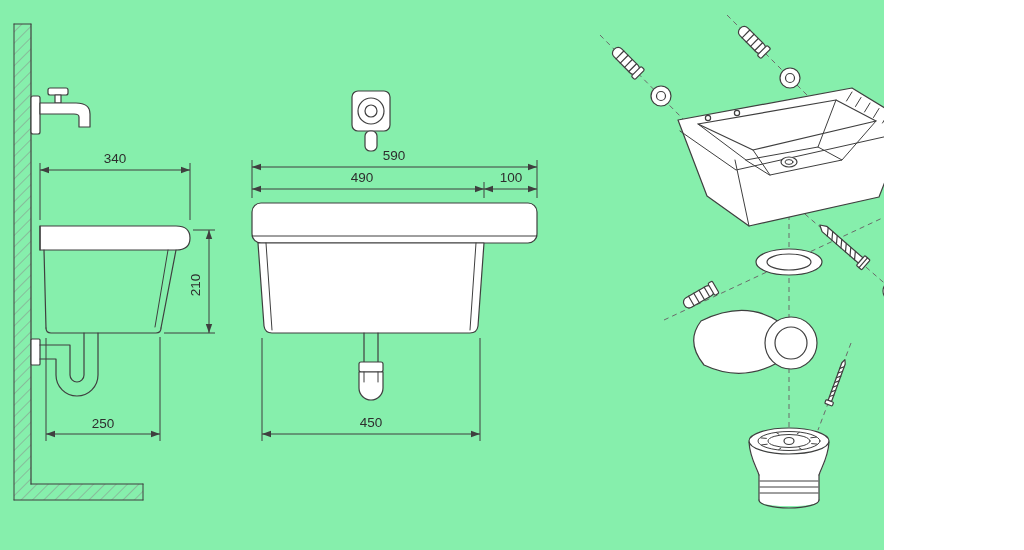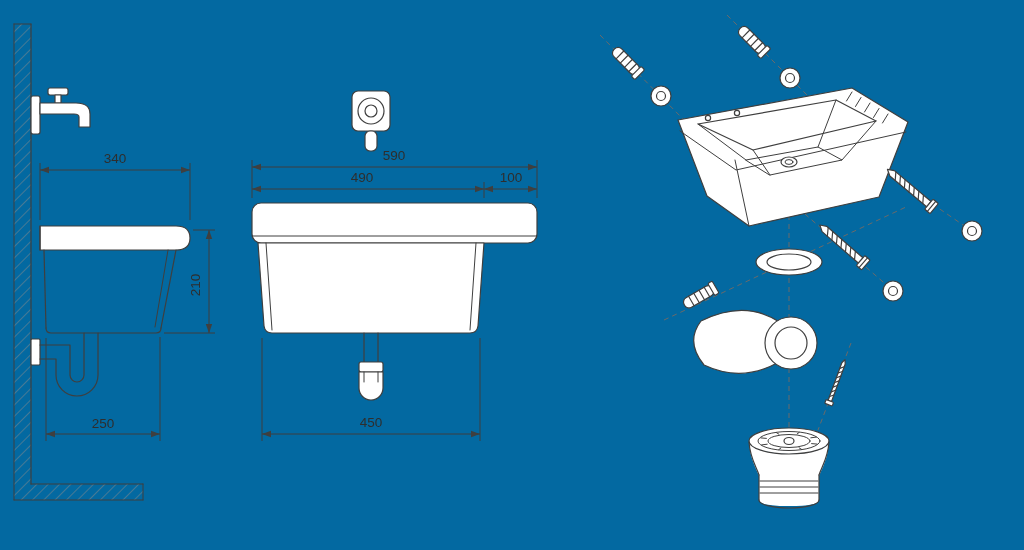--- a/index.html
+++ b/index.html
@@ -1,16 +1,16 @@
 <!DOCTYPE html>
 <html><head>
 <meta charset="utf-8">
 <style>
   html,body{margin:0;padding:0;background:#ffffff;}
-  .stage{position:relative;width:1024px;height:550px;background:#0369a1;overflow:hidden;}
+  .stage{position:relative;width:884px;height:550px;background:#86efac;overflow:hidden;}
   svg{display:block;}
   .ln{fill:none;stroke:#3f3f3f;stroke-width:1.2;stroke-linecap:round;stroke-linejoin:round;}
   .fw{fill:#ffffff;stroke:#3f3f3f;stroke-width:1.2;stroke-linecap:round;stroke-linejoin:round;}
   .dash{fill:none;stroke:#6a6a6a;stroke-width:1;stroke-dasharray:5 4;}
   .dim-ln{fill:none;stroke:#3f3f3f;stroke-width:1;}
   .arr{fill:#3f3f3f;stroke:none;}
   .dim-t{font-family:"Liberation Sans",sans-serif;font-size:13.5px;fill:#2e2e2e;text-anchor:middle;}
   .thin{stroke-width:1;}
 </style>
 </head>

